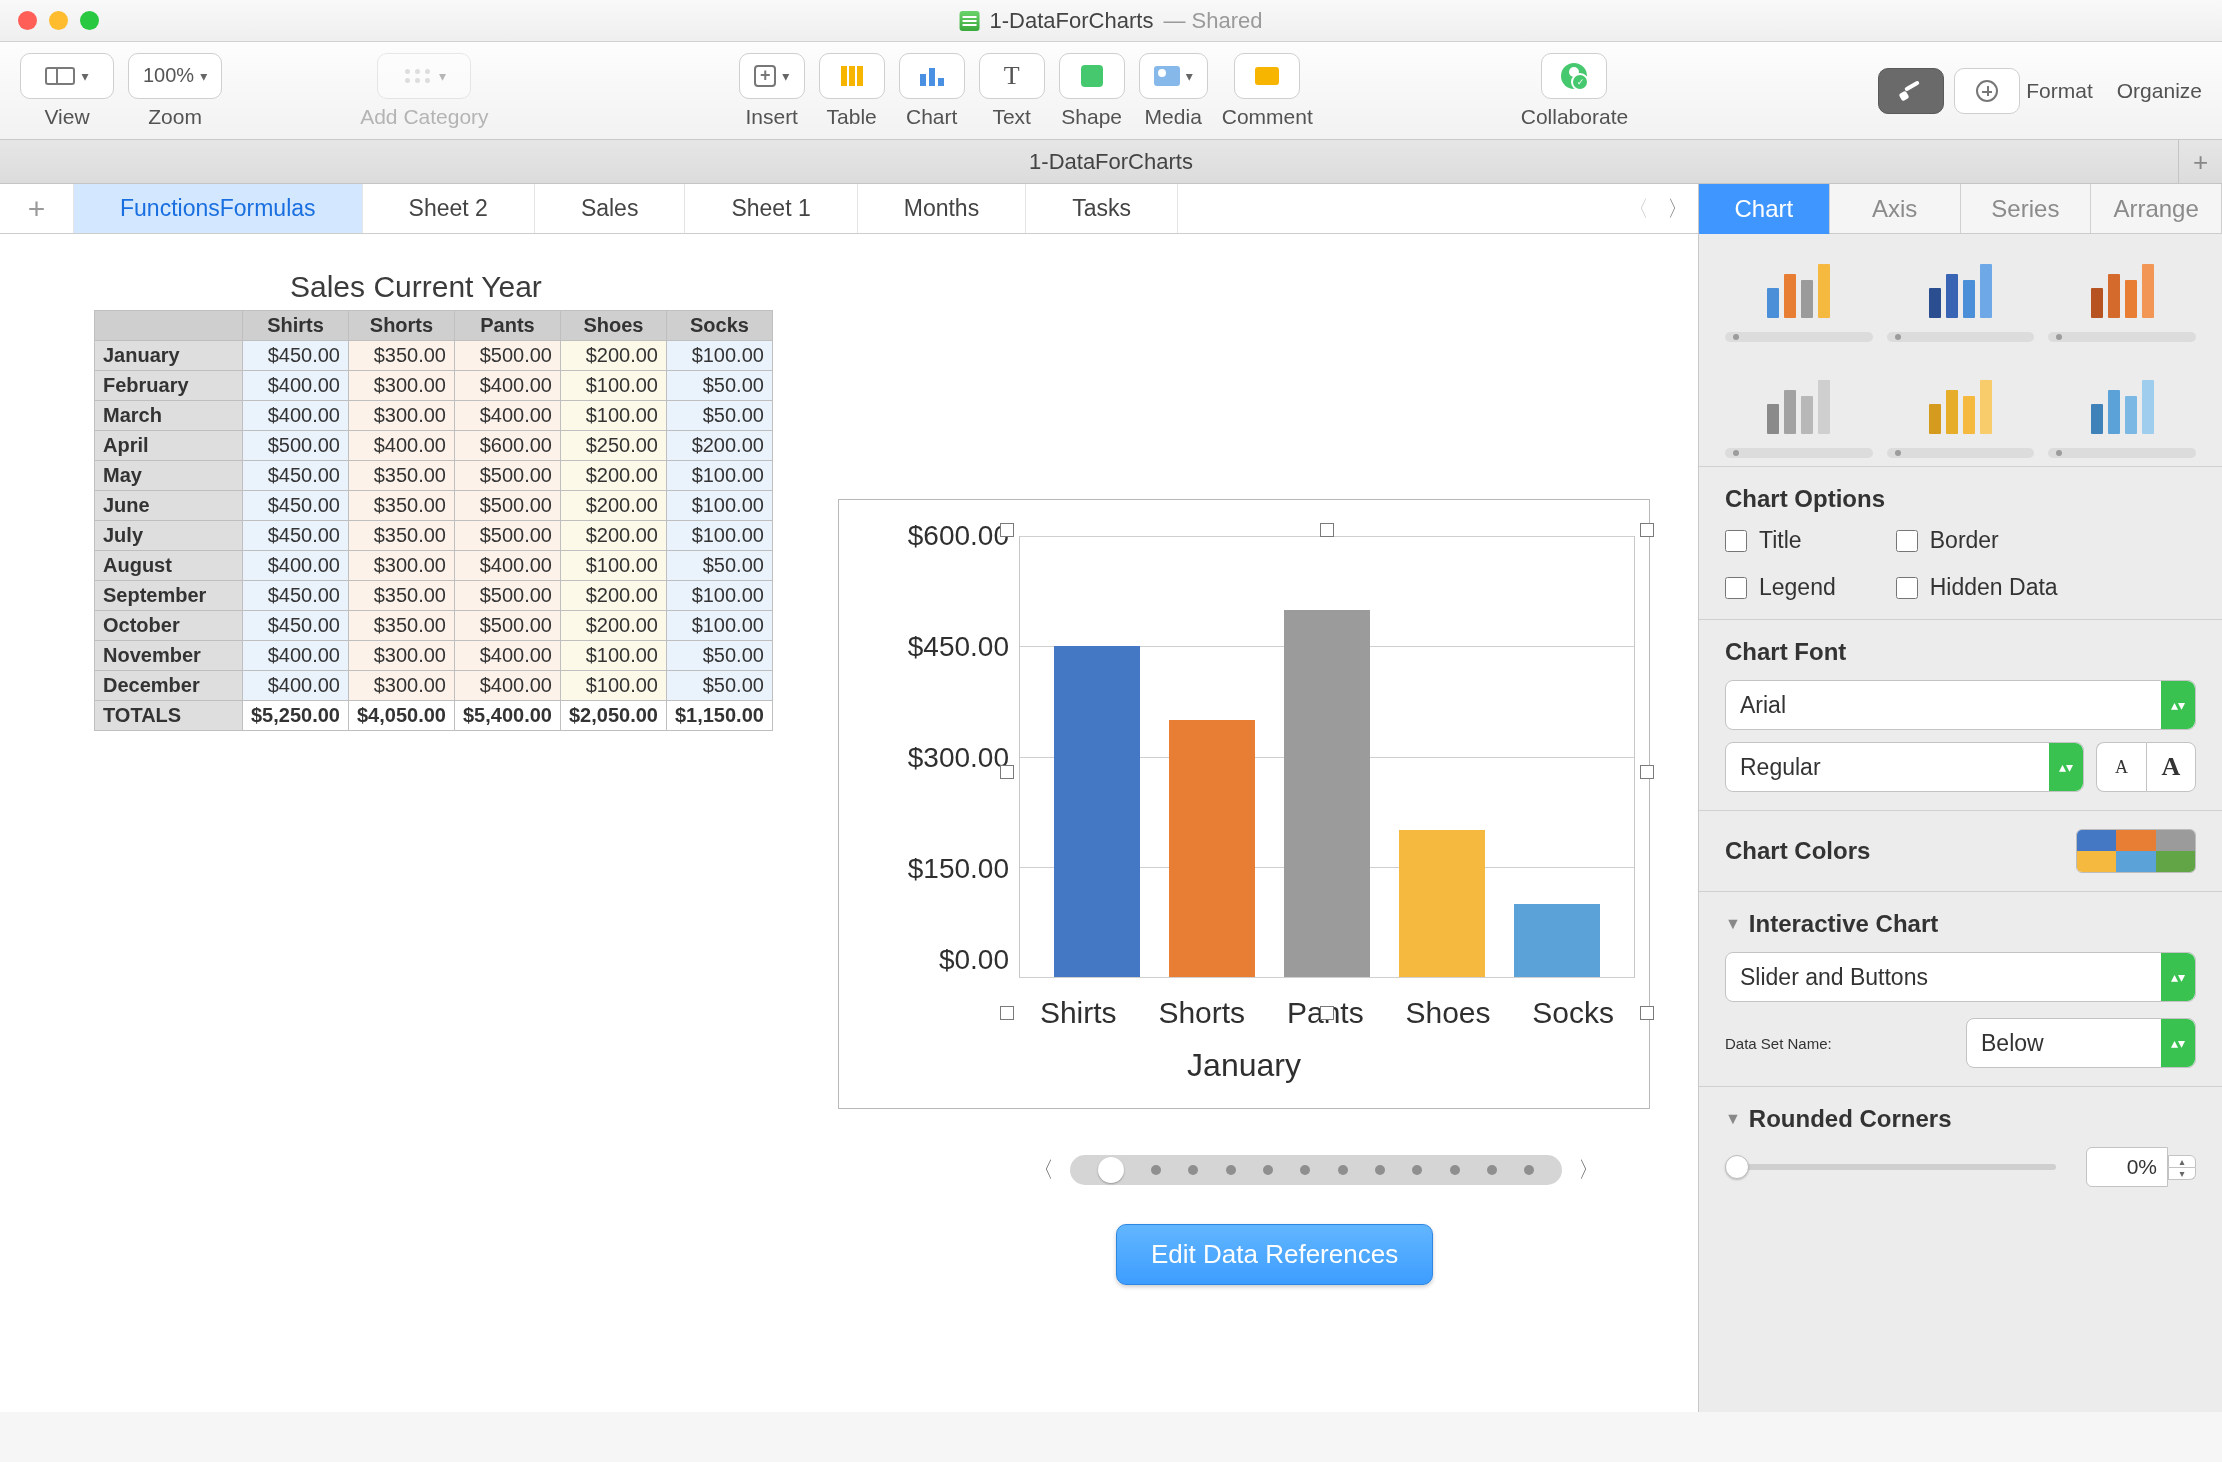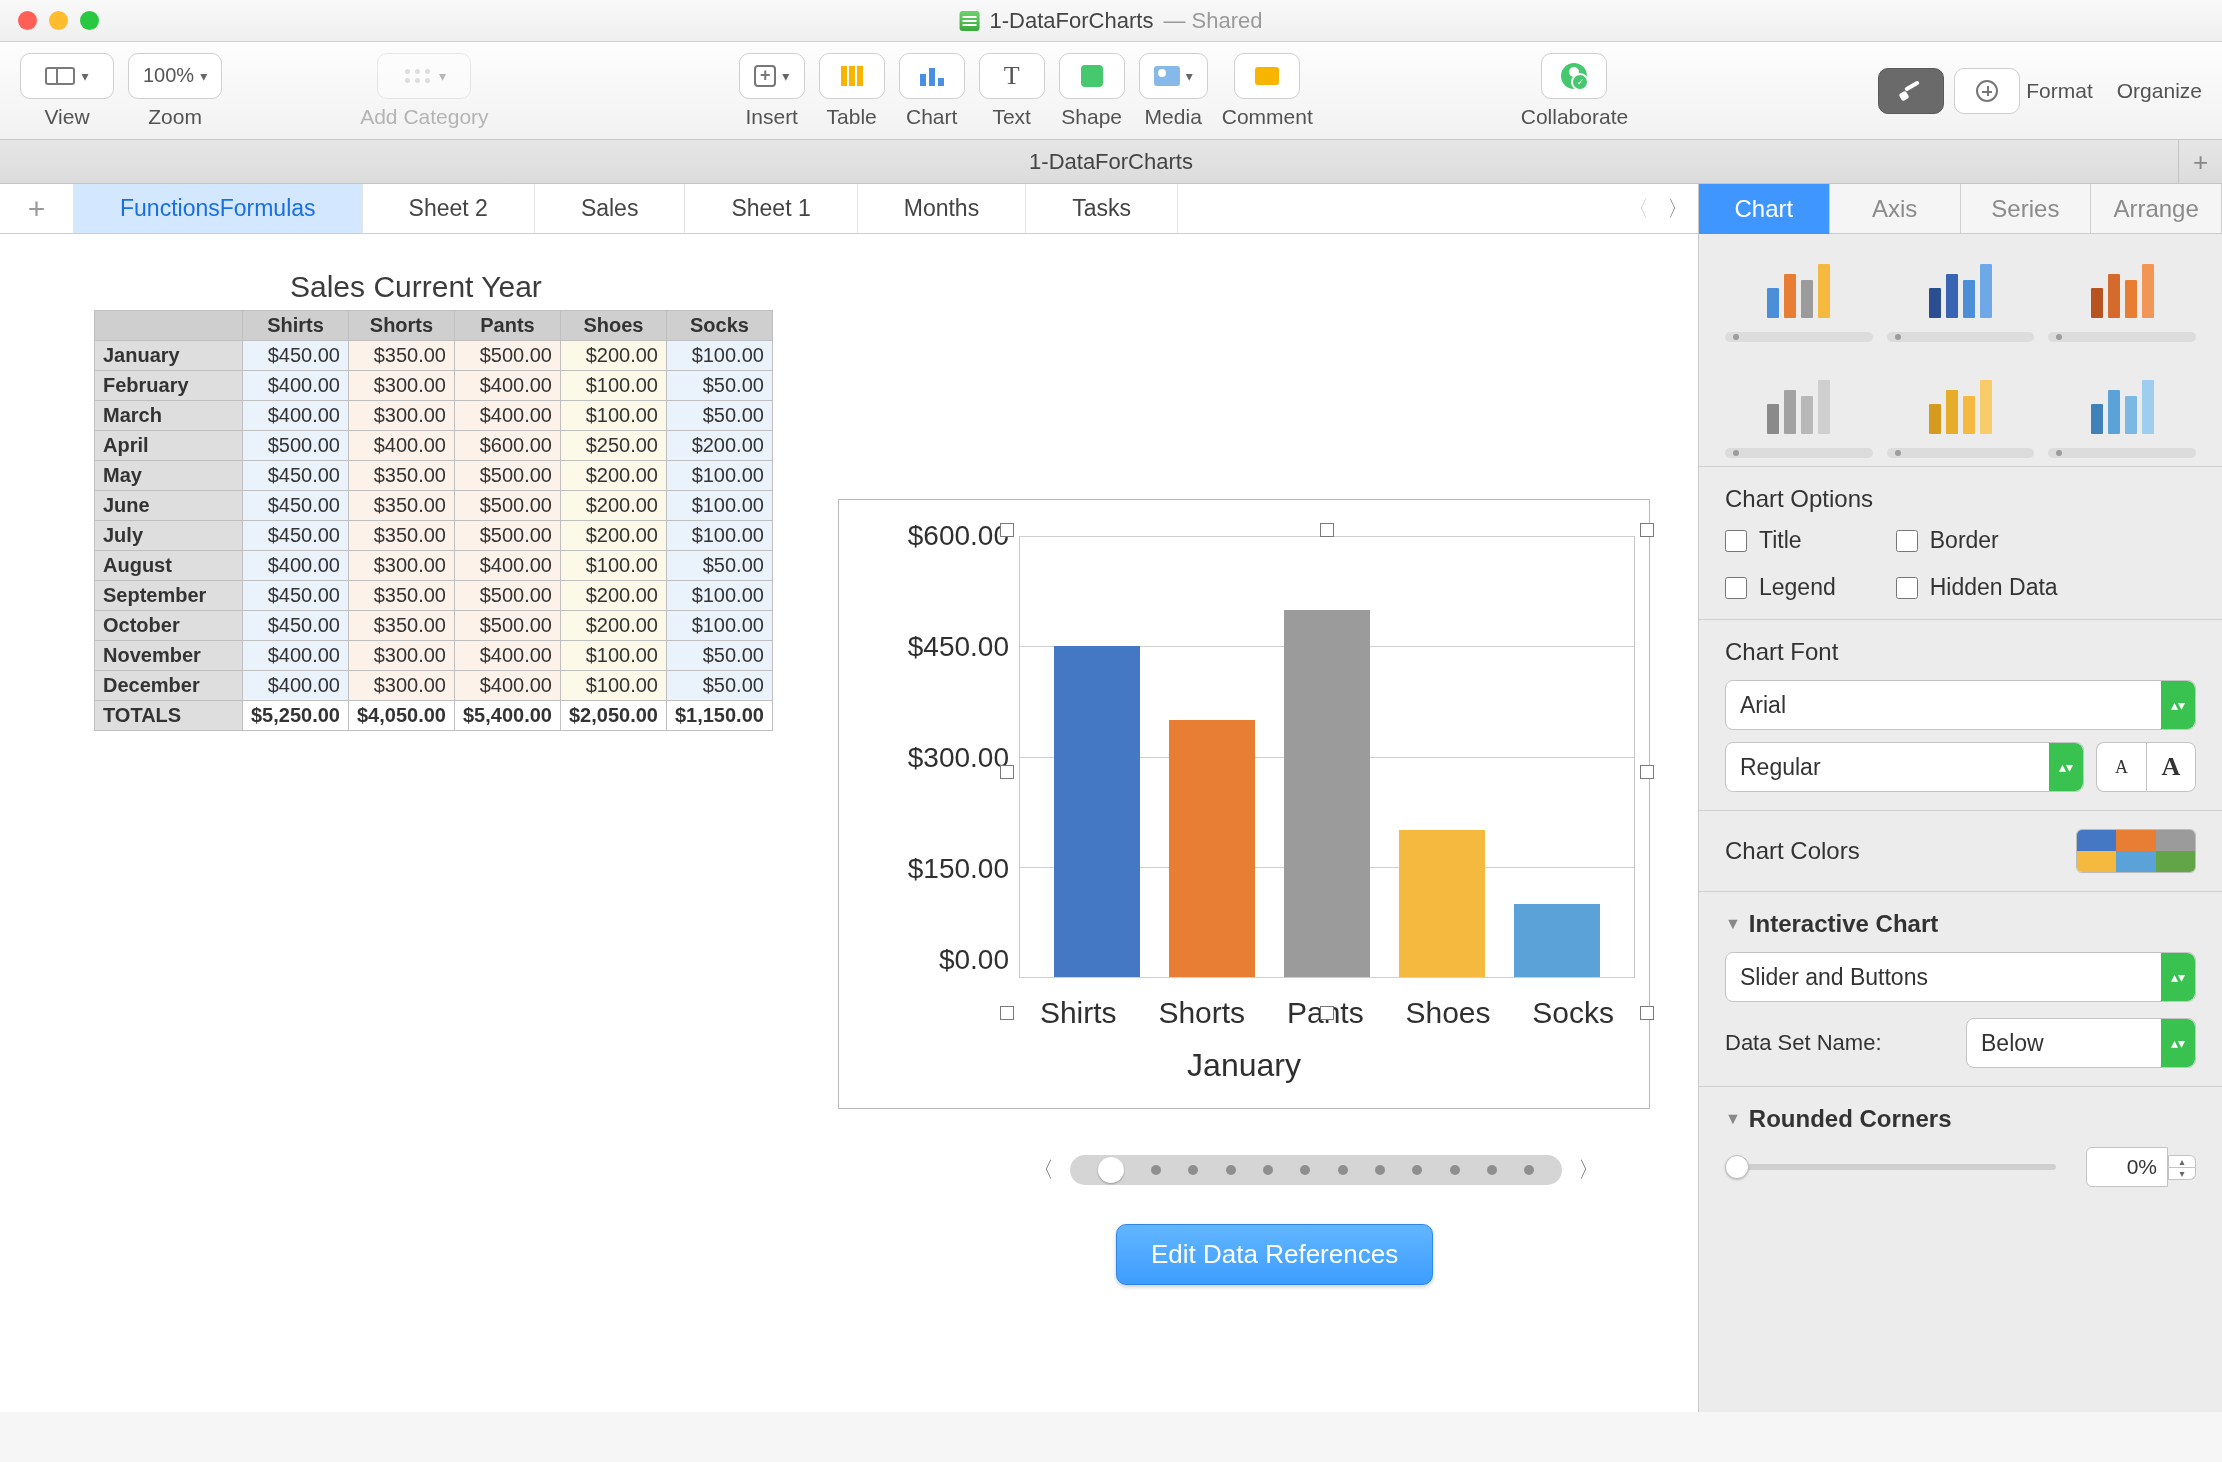--- a/index.html
+++ b/index.html
@@ -78,21 +78,21 @@
   
   .styles-grid{display:grid;grid-template-columns:repeat(3,1fr);gap:14px;padding:18px 26px 6px;}
   .style-thumb{height:74px;border-radius:6px;display:flex;align-items:flex-end;justify-content:center;gap:5px;padding-bottom:8px;position:relative;}
   .style-thumb span{width:12px;border-radius:1px;}
   .style-dots{display:grid;grid-template-columns:repeat(3,1fr);gap:14px;padding:0 26px 8px;}
   .dot-track{height:10px;border-radius:5px;background:#dcdcdc;position:relative;}
   .dot-track::after{content:"";position:absolute;left:8px;top:2px;width:6px;height:6px;border-radius:50%;background:#9c9c9c;}
   .styles-title{text-align:center;font-size:23px;color:#3c3c3c;padding:10px 0 18px;}
 
   .section{border-top:1px solid #d0d0d0;padding:18px 26px;}
-  .section h3{font-size:24px;font-weight:400;color:#333;margin-bottom:14px;}
+  .section h3{font-size:24px;font-weight:700;color:#333;margin-bottom:14px;}
   .disclose{display:flex;align-items:center;gap:8px;font-size:24px;font-weight:600;color:#333;margin-bottom:14px;}
   .disclose .tri{color:#888;font-size:16px;}
   .cb-row{display:flex;gap:60px;}
   .cb{display:flex;align-items:center;gap:12px;font-size:23px;color:#333;}
   .cb input{width:22px;height:22px;}
   .cb-col{display:flex;flex-direction:column;gap:20px;}
 
   .select{width:100%;height:50px;background:#fff;border:1px solid #c3c3c3;border-radius:8px;display:flex;align-items:center;padding:0 14px;font-size:23px;color:#333;position:relative;}
   .select .caret{position:absolute;right:0;top:0;bottom:0;width:34px;background:#39c24f;border-radius:0 8px 8px 0;display:flex;align-items:center;justify-content:center;color:#fff;font-size:14px;flex-direction:column;gap:2px;}
   .select-row{display:flex;gap:12px;align-items:center;}
@@ -103,21 +103,21 @@
 
   .color-swatch{width:120px;height:44px;border:1px solid #bcbcbc;border-radius:6px;display:grid;grid-template-columns:repeat(3,1fr);grid-template-rows:repeat(2,1fr);overflow:hidden;}
   .color-swatch div:nth-child(1){background:#4477c4;}
   .color-swatch div:nth-child(2){background:#e87d34;}
   .color-swatch div:nth-child(3){background:#9b9b9b;}
   .color-swatch div:nth-child(4){background:#f5b93f;}
   .color-swatch div:nth-child(5){background:#5aa2d8;}
   .color-swatch div:nth-child(6){background:#61a547;}
   .flex-between{display:flex;justify-content:space-between;align-items:center;}
 
-  .inline-label{font-size:22px;color:#333;}
+  .inline-label{font-size:15px;color:#333;}
   .percent-box{display:flex;align-items:center;gap:0;}
   .pct-field{width:82px;height:40px;background:#fff;border:1px solid #c3c3c3;border-radius:6px 0 0 6px;display:flex;align-items:center;justify-content:flex-end;padding-right:10px;font-size:21px;}
   .stepper{width:28px;display:flex;flex-direction:column;}
   .stepper span{flex:1;border:1px solid #c3c3c3;background:#fff;display:flex;align-items:center;justify-content:center;font-size:10px;color:#666;}
   .stepper span:first-child{border-radius:0 6px 0 0;}
   .stepper span:last-child{border-radius:0 0 6px 0;border-top:none;}
   .slider-track{flex:1;height:6px;background:#cfcfcf;border-radius:3px;position:relative;margin-right:16px;}
   .slider-thumb{position:absolute;left:0;top:-9px;width:24px;height:24px;background:#fff;border:1px solid #bcbcbc;border-radius:50%;box-shadow:0 1px 2px rgba(0,0,0,.2);}
 
   

